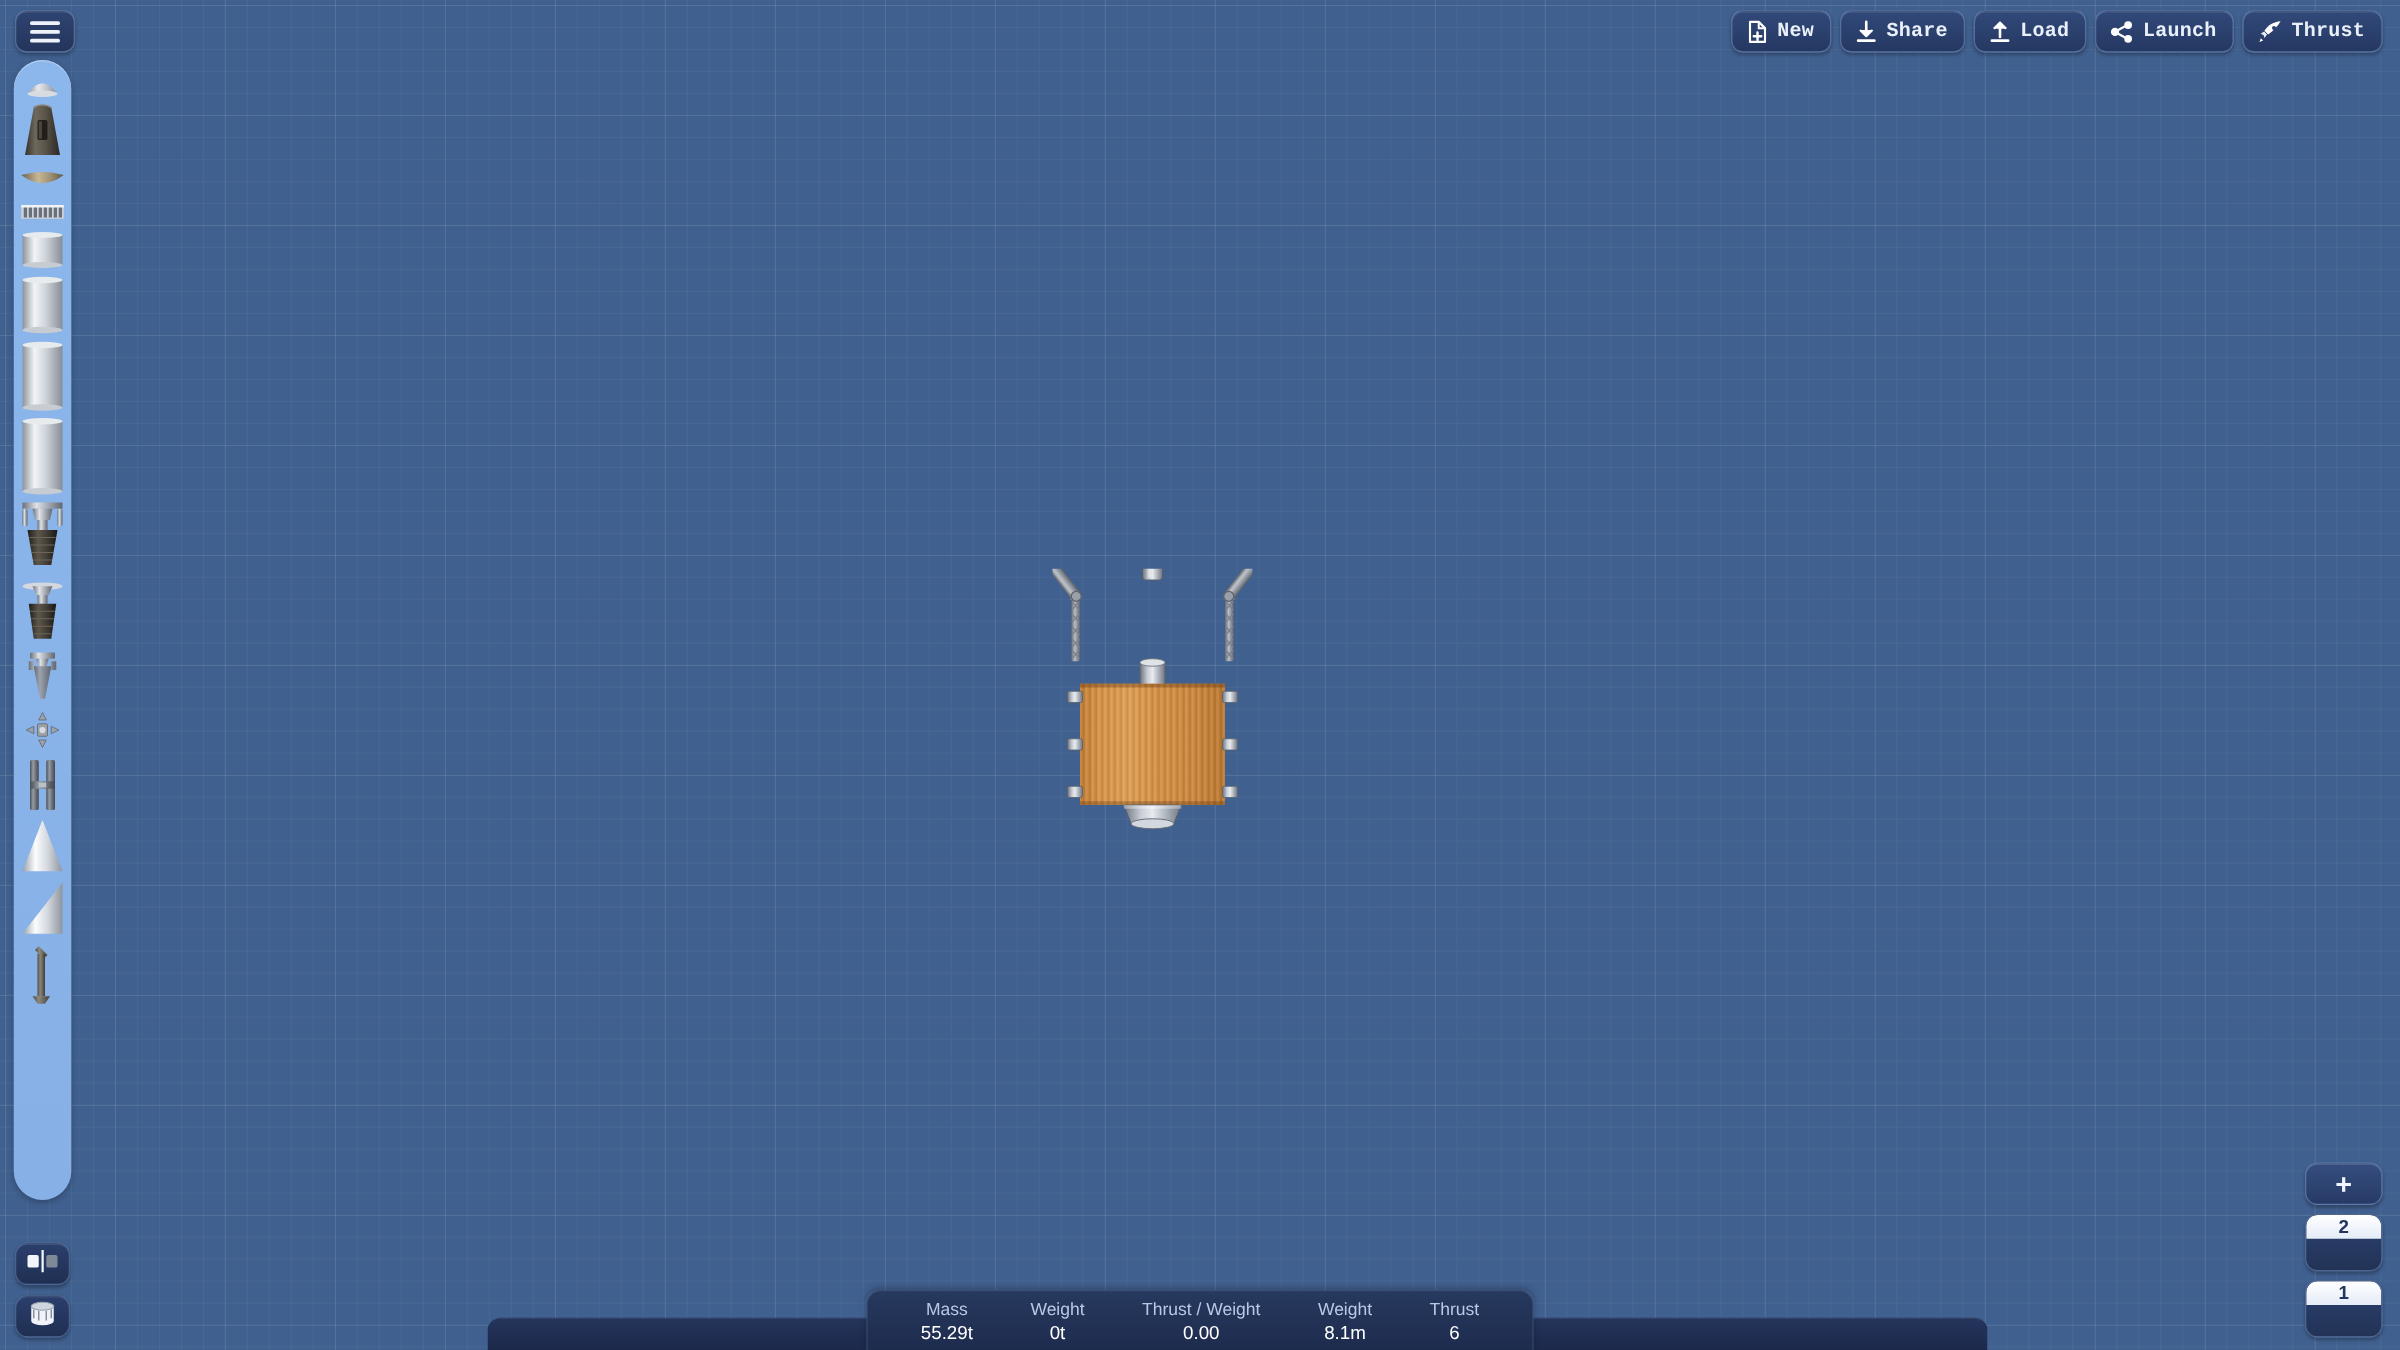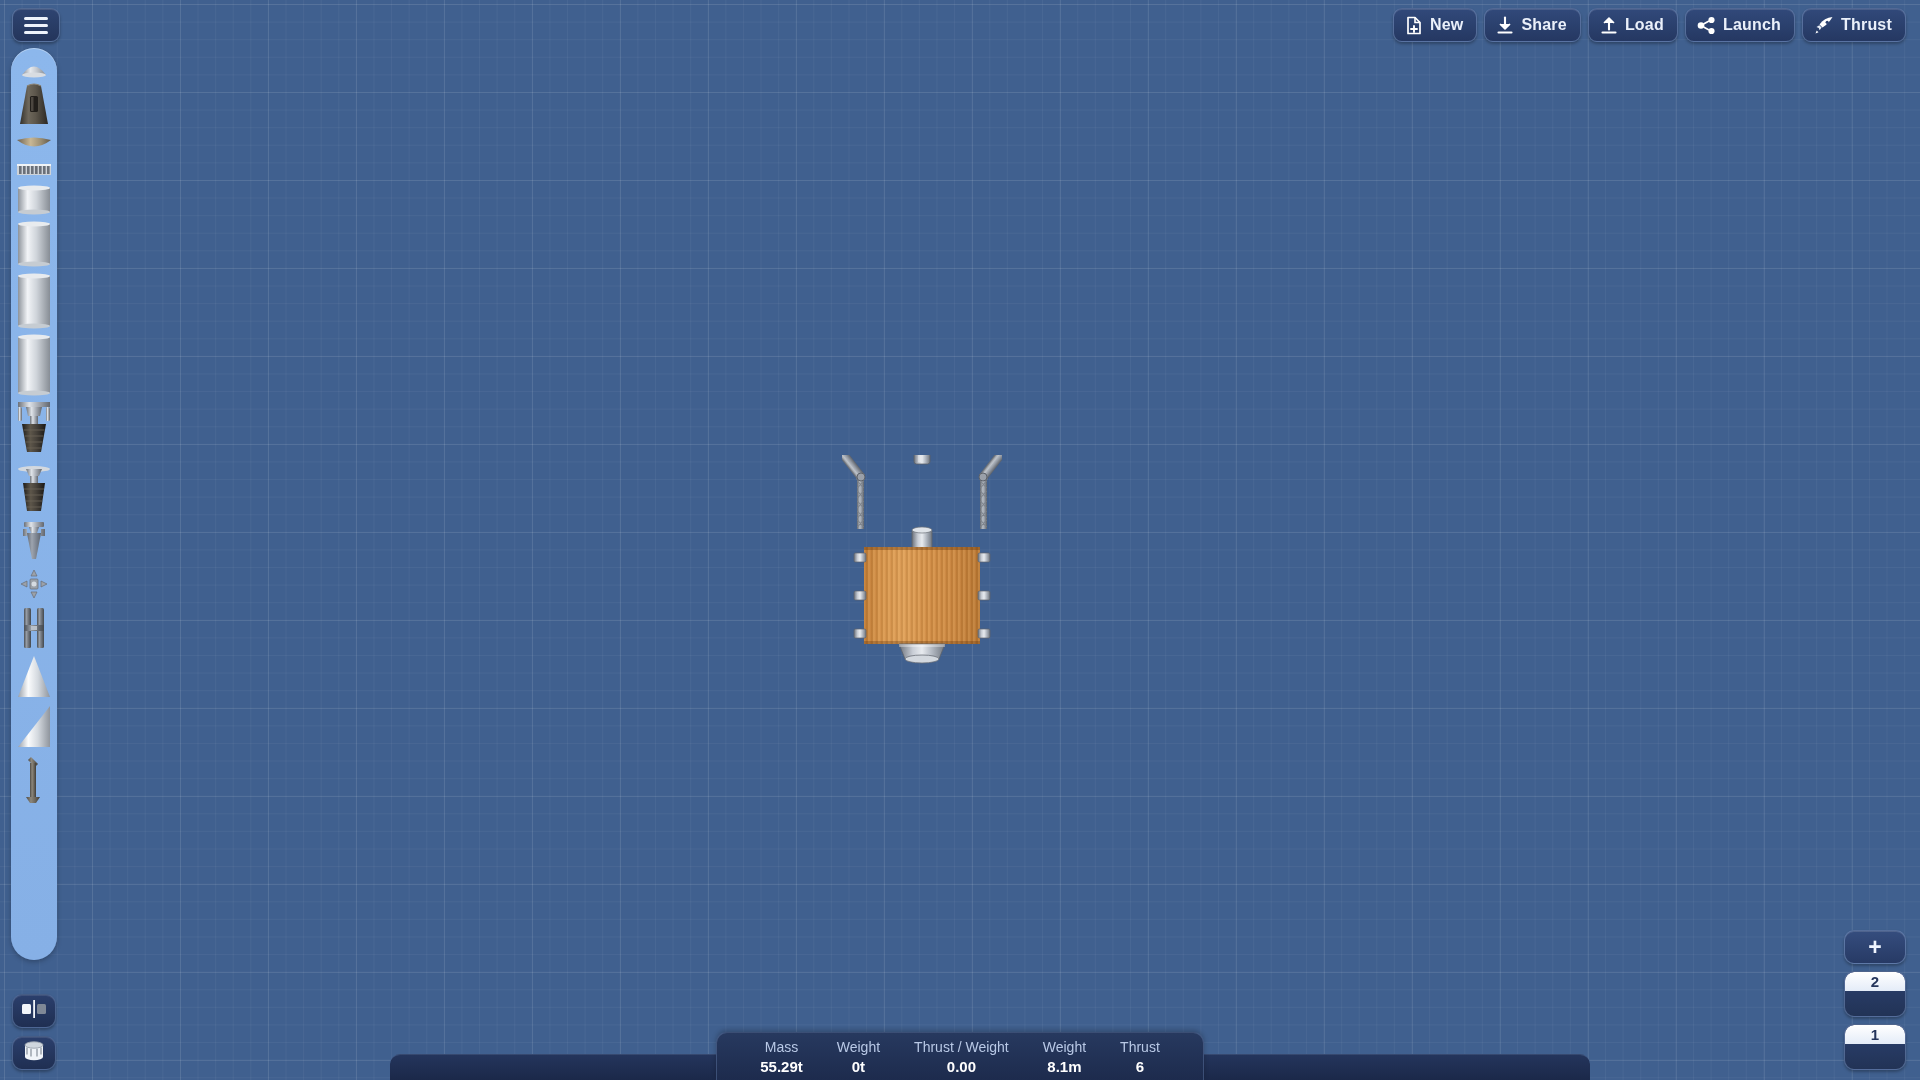--- a/index.html
+++ b/index.html
@@ -36,21 +36,21 @@
     border:1px solid rgba(140,170,215,0.45);
     box-shadow:0 2px 3px rgba(0,0,0,0.3), inset 0 1px 0 rgba(255,255,255,0.12);
     display:flex; flex-direction:column; align-items:center; justify-content:center; gap:4px;
     cursor:pointer;
   }
   #menu-btn span { display:block; width:24px; height:3px; background:#eef3fb; border-radius:2px; }
 
   
   #toolbar {
     position:absolute; right:14px; top:8px;
-    display:flex; gap:7px; align-items:center;
+    display:flex; gap:7px; align-items:center;font-family:Liberation Mono, monospace;
   }
   .tb-btn {
     display:flex; align-items:center; gap:7px;
     height:34px; padding:0 13px 0 11px;
     border-radius:9px;
     background:linear-gradient(#31497a,#253862);
     border:1px solid rgba(145,175,220,0.42);
     box-shadow:0 2px 3px rgba(0,0,0,0.28), inset 0 1px 0 rgba(255,255,255,0.13);
     color:#eaf0fa; font-size:16px; font-weight:bold; letter-spacing:.2px;
     cursor:pointer; white-space:nowrap;
@@ -103,27 +103,27 @@
     border-top:1px solid rgba(120,150,200,0.3);
     border-radius:10px 10px 0 0;
   }
   #stats-panel {
     position:relative;
     background:linear-gradient(#27395f,#1d2b4d);
     border:1px solid rgba(130,160,210,0.3);
     border-bottom:none;
     border-radius:11px 11px 0 0;
     padding:5px 26px 4px 26px;
-    display:flex; gap:0; align-items:flex-start;
+    display:flex; gap:12px; align-items:flex-start;
     box-shadow:0 -2px 5px rgba(0,0,0,0.22);
     pointer-events:auto;
   }
   .stat { display:flex; flex-direction:column; align-items:center; padding:0 17px; }
   .stat-label { font-size:14px; color:#b9c9e6; line-height:19px; white-space:nowrap; }
-  .stat-value { font-size:15px; font-weight:bold; color:#ffffff; line-height:19px; }
+  .stat-value { font-size:15px; font-weight:normal; color:#ffffff; line-height:19px; }
 
   
   #staging { position:absolute; right:14px; bottom:10px; width:62px;
              display:flex; flex-direction:column; align-items:center; gap:7px; }
   #stage-add {
     width:62px; height:34px; border-radius:10px;
     background:linear-gradient(#354d7e,#273a65);
     border:1px solid rgba(145,175,220,0.45);
     box-shadow:0 2px 3px rgba(0,0,0,0.28), inset 0 1px 0 rgba(255,255,255,0.13);
     display:flex; align-items:center; justify-content:center;

